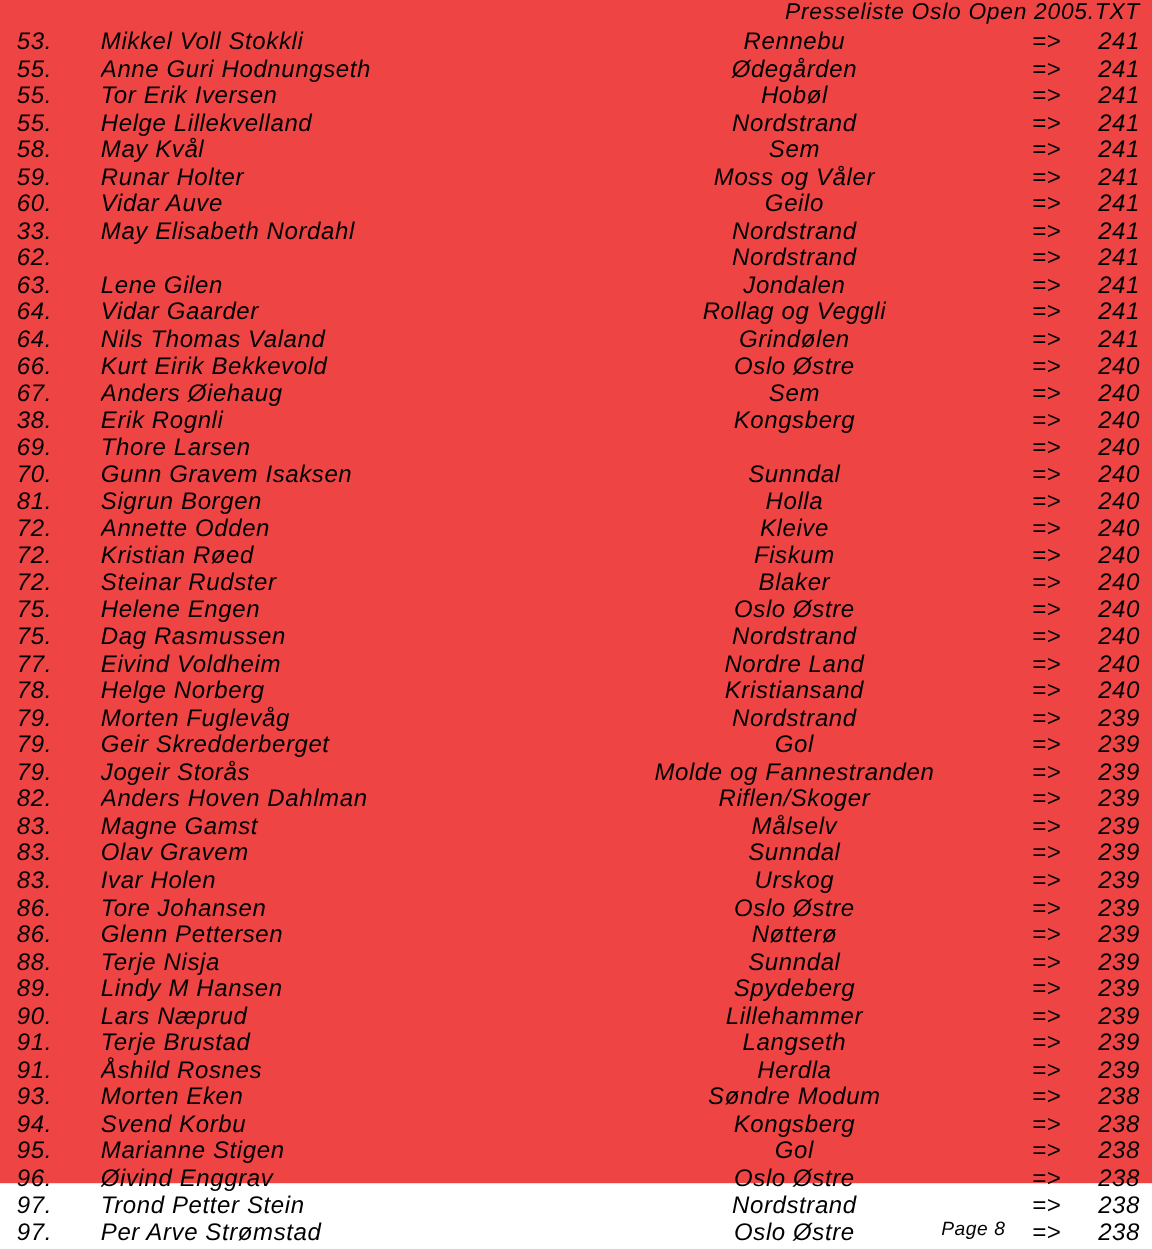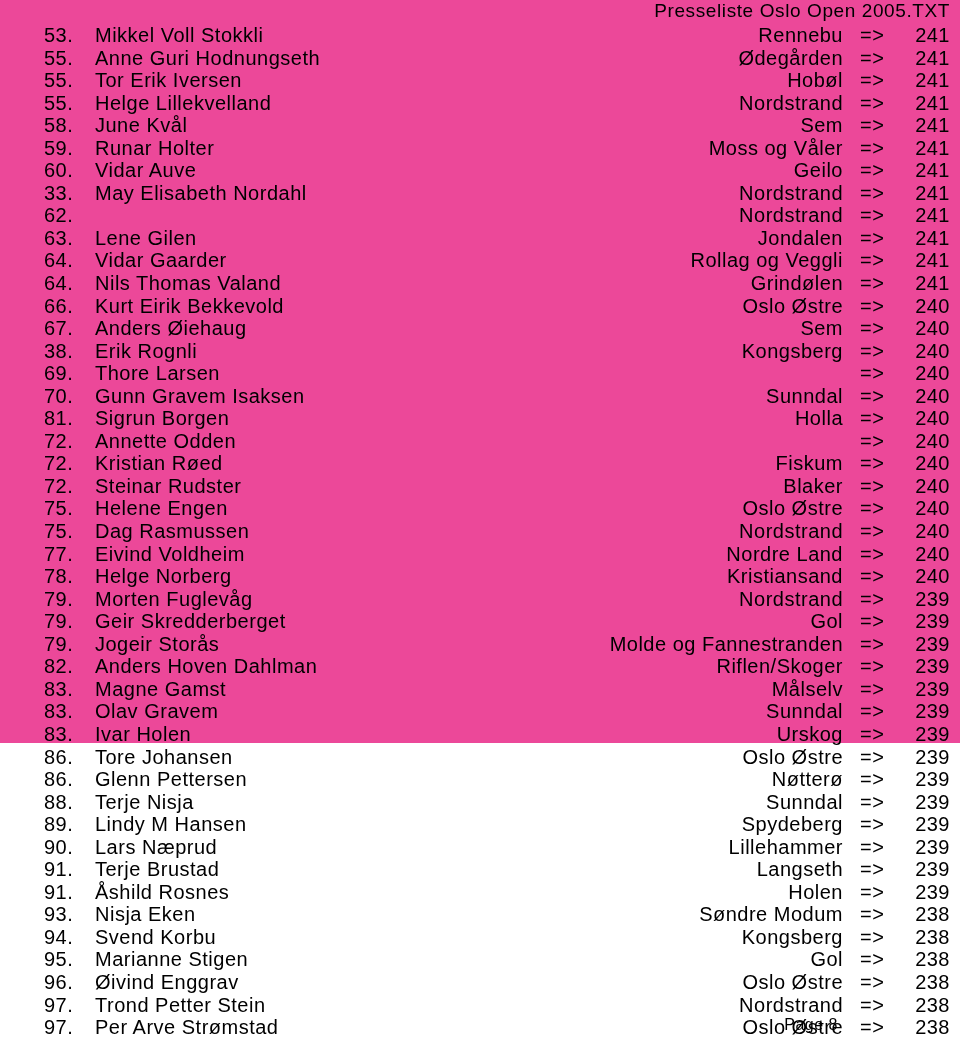--- a/index.html
+++ b/index.html
@@ -12,22 +12,23 @@
     height: 1041px;
     overflow: hidden;
     font-family: "Liberation Sans", sans-serif;
     color: #000000;
     -webkit-font-smoothing: none;
   }
 
   .page {
     position: relative;
     width: 960px;
-    height: 743px;
-    background: #ec4899;
+    height: 986px;
+    background: #ef4444;
+    font-style: italic;
   }
 
   
   .doc-header {
     position: absolute;
     top: 0px;
     left: 0px;
     width: 950px;
     text-align: right;
     font-size: 19px;
@@ -51,37 +52,37 @@
     font-size: 20px;
     letter-spacing: 0.5px;
     white-space: pre;
   }
 
   .col-rank {
     position: absolute;
     left: 0px;
     width: 72px;
     text-align: left;
-    padding-left: 44px;
+    padding-left: 14px;
     box-sizing: border-box;
   }
 
   .col-name {
     position: absolute;
-    left: 95px;
+    left: 84px;
     width: 415px;
     text-align: left;
     overflow: hidden;
   }
 
   .col-club {
     position: absolute;
-    left: 503px;
+    left: 492px;
     width: 340px;
-    text-align: right;
+    text-align: center;
     overflow: hidden;
   }
 
   .col-arrow {
     position: absolute;
     left: 860px;
     width: 40px;
     text-align: left;
   }
 
@@ -110,56 +111,56 @@
 
 <div class="page">
 
   <div class="doc-header">Presseliste Oslo Open 2005.TXT</div>
 
   <div class="listing">
       <div class="row"><span class="col-rank">53.</span><span class="col-name">Mikkel Voll Stokkli</span><span class="col-club">Rennebu</span><span class="col-arrow">=&gt;</span><span class="col-score">241</span></div>
       <div class="row"><span class="col-rank">55.</span><span class="col-name">Anne Guri Hodnungseth</span><span class="col-club">Ødegården</span><span class="col-arrow">=&gt;</span><span class="col-score">241</span></div>
       <div class="row"><span class="col-rank">55.</span><span class="col-name">Tor Erik Iversen</span><span class="col-club">Hobøl</span><span class="col-arrow">=&gt;</span><span class="col-score">241</span></div>
       <div class="row"><span class="col-rank">55.</span><span class="col-name">Helge Lillekvelland</span><span class="col-club">Nordstrand</span><span class="col-arrow">=&gt;</span><span class="col-score">241</span></div>
-      <div class="row"><span class="col-rank">58.</span><span class="col-name">June Kvål</span><span class="col-club">Sem</span><span class="col-arrow">=&gt;</span><span class="col-score">241</span></div>
+      <div class="row"><span class="col-rank">58.</span><span class="col-name">May Kvål</span><span class="col-club">Sem</span><span class="col-arrow">=&gt;</span><span class="col-score">241</span></div>
       <div class="row"><span class="col-rank">59.</span><span class="col-name">Runar Holter</span><span class="col-club">Moss og Våler</span><span class="col-arrow">=&gt;</span><span class="col-score">241</span></div>
       <div class="row"><span class="col-rank">60.</span><span class="col-name">Vidar Auve</span><span class="col-club">Geilo</span><span class="col-arrow">=&gt;</span><span class="col-score">241</span></div>
       <div class="row"><span class="col-rank">33.</span><span class="col-name">May Elisabeth Nordahl</span><span class="col-club">Nordstrand</span><span class="col-arrow">=&gt;</span><span class="col-score">241</span></div>
       <div class="row"><span class="col-rank">62.</span><span class="col-club">Nordstrand</span><span class="col-arrow">=&gt;</span><span class="col-score">241</span></div>
       <div class="row"><span class="col-rank">63.</span><span class="col-name">Lene Gilen</span><span class="col-club">Jondalen</span><span class="col-arrow">=&gt;</span><span class="col-score">241</span></div>
       <div class="row"><span class="col-rank">64.</span><span class="col-name">Vidar Gaarder</span><span class="col-club">Rollag og Veggli</span><span class="col-arrow">=&gt;</span><span class="col-score">241</span></div>
       <div class="row"><span class="col-rank">64.</span><span class="col-name">Nils Thomas Valand</span><span class="col-club">Grindølen</span><span class="col-arrow">=&gt;</span><span class="col-score">241</span></div>
       <div class="row"><span class="col-rank">66.</span><span class="col-name">Kurt Eirik Bekkevold</span><span class="col-club">Oslo Østre</span><span class="col-arrow">=&gt;</span><span class="col-score">240</span></div>
       <div class="row"><span class="col-rank">67.</span><span class="col-name">Anders Øiehaug</span><span class="col-club">Sem</span><span class="col-arrow">=&gt;</span><span class="col-score">240</span></div>
       <div class="row"><span class="col-rank">38.</span><span class="col-name">Erik Rognli</span><span class="col-club">Kongsberg</span><span class="col-arrow">=&gt;</span><span class="col-score">240</span></div>
       <div class="row"><span class="col-rank">69.</span><span class="col-name">Thore Larsen</span><span class="col-arrow">=&gt;</span><span class="col-score">240</span></div>
       <div class="row"><span class="col-rank">70.</span><span class="col-name">Gunn Gravem Isaksen</span><span class="col-club">Sunndal</span><span class="col-arrow">=&gt;</span><span class="col-score">240</span></div>
       <div class="row"><span class="col-rank">81.</span><span class="col-name">Sigrun Borgen</span><span class="col-club">Holla</span><span class="col-arrow">=&gt;</span><span class="col-score">240</span></div>
-      <div class="row"><span class="col-rank">72.</span><span class="col-name">Annette Odden</span><span class="col-arrow">=&gt;</span><span class="col-score">240</span></div>
+      <div class="row"><span class="col-rank">72.</span><span class="col-name">Annette Odden</span><span class="col-club">Kleive</span><span class="col-arrow">=&gt;</span><span class="col-score">240</span></div>
       <div class="row"><span class="col-rank">72.</span><span class="col-name">Kristian Røed</span><span class="col-club">Fiskum</span><span class="col-arrow">=&gt;</span><span class="col-score">240</span></div>
       <div class="row"><span class="col-rank">72.</span><span class="col-name">Steinar Rudster</span><span class="col-club">Blaker</span><span class="col-arrow">=&gt;</span><span class="col-score">240</span></div>
       <div class="row"><span class="col-rank">75.</span><span class="col-name">Helene Engen</span><span class="col-club">Oslo Østre</span><span class="col-arrow">=&gt;</span><span class="col-score">240</span></div>
       <div class="row"><span class="col-rank">75.</span><span class="col-name">Dag Rasmussen</span><span class="col-club">Nordstrand</span><span class="col-arrow">=&gt;</span><span class="col-score">240</span></div>
       <div class="row"><span class="col-rank">77.</span><span class="col-name">Eivind Voldheim</span><span class="col-club">Nordre Land</span><span class="col-arrow">=&gt;</span><span class="col-score">240</span></div>
       <div class="row"><span class="col-rank">78.</span><span class="col-name">Helge Norberg</span><span class="col-club">Kristiansand</span><span class="col-arrow">=&gt;</span><span class="col-score">240</span></div>
       <div class="row"><span class="col-rank">79.</span><span class="col-name">Morten Fuglevåg</span><span class="col-club">Nordstrand</span><span class="col-arrow">=&gt;</span><span class="col-score">239</span></div>
       <div class="row"><span class="col-rank">79.</span><span class="col-name">Geir Skredderberget</span><span class="col-club">Gol</span><span class="col-arrow">=&gt;</span><span class="col-score">239</span></div>
       <div class="row"><span class="col-rank">79.</span><span class="col-name">Jogeir Storås</span><span class="col-club">Molde og Fannestranden</span><span class="col-arrow">=&gt;</span><span class="col-score">239</span></div>
       <div class="row"><span class="col-rank">82.</span><span class="col-name">Anders Hoven Dahlman</span><span class="col-club">Riflen/Skoger</span><span class="col-arrow">=&gt;</span><span class="col-score">239</span></div>
       <div class="row"><span class="col-rank">83.</span><span class="col-name">Magne Gamst</span><span class="col-club">Målselv</span><span class="col-arrow">=&gt;</span><span class="col-score">239</span></div>
       <div class="row"><span class="col-rank">83.</span><span class="col-name">Olav Gravem</span><span class="col-club">Sunndal</span><span class="col-arrow">=&gt;</span><span class="col-score">239</span></div>
       <div class="row"><span class="col-rank">83.</span><span class="col-name">Ivar Holen</span><span class="col-club">Urskog</span><span class="col-arrow">=&gt;</span><span class="col-score">239</span></div>
       <div class="row"><span class="col-rank">86.</span><span class="col-name">Tore Johansen</span><span class="col-club">Oslo Østre</span><span class="col-arrow">=&gt;</span><span class="col-score">239</span></div>
       <div class="row"><span class="col-rank">86.</span><span class="col-name">Glenn Pettersen</span><span class="col-club">Nøtterø</span><span class="col-arrow">=&gt;</span><span class="col-score">239</span></div>
       <div class="row"><span class="col-rank">88.</span><span class="col-name">Terje Nisja</span><span class="col-club">Sunndal</span><span class="col-arrow">=&gt;</span><span class="col-score">239</span></div>
       <div class="row"><span class="col-rank">89.</span><span class="col-name">Lindy M Hansen</span><span class="col-club">Spydeberg</span><span class="col-arrow">=&gt;</span><span class="col-score">239</span></div>
       <div class="row"><span class="col-rank">90.</span><span class="col-name">Lars Næprud</span><span class="col-club">Lillehammer</span><span class="col-arrow">=&gt;</span><span class="col-score">239</span></div>
       <div class="row"><span class="col-rank">91.</span><span class="col-name">Terje Brustad</span><span class="col-club">Langseth</span><span class="col-arrow">=&gt;</span><span class="col-score">239</span></div>
-      <div class="row"><span class="col-rank">91.</span><span class="col-name">Åshild Rosnes</span><span class="col-club">Holen</span><span class="col-arrow">=&gt;</span><span class="col-score">239</span></div>
-      <div class="row"><span class="col-rank">93.</span><span class="col-name">Nisja Eken</span><span class="col-club">Søndre Modum</span><span class="col-arrow">=&gt;</span><span class="col-score">238</span></div>
+      <div class="row"><span class="col-rank">91.</span><span class="col-name">Åshild Rosnes</span><span class="col-club">Herdla</span><span class="col-arrow">=&gt;</span><span class="col-score">239</span></div>
+      <div class="row"><span class="col-rank">93.</span><span class="col-name">Morten Eken</span><span class="col-club">Søndre Modum</span><span class="col-arrow">=&gt;</span><span class="col-score">238</span></div>
       <div class="row"><span class="col-rank">94.</span><span class="col-name">Svend Korbu</span><span class="col-club">Kongsberg</span><span class="col-arrow">=&gt;</span><span class="col-score">238</span></div>
       <div class="row"><span class="col-rank">95.</span><span class="col-name">Marianne Stigen</span><span class="col-club">Gol</span><span class="col-arrow">=&gt;</span><span class="col-score">238</span></div>
       <div class="row"><span class="col-rank">96.</span><span class="col-name">Øivind Enggrav</span><span class="col-club">Oslo Østre</span><span class="col-arrow">=&gt;</span><span class="col-score">238</span></div>
       <div class="row"><span class="col-rank">97.</span><span class="col-name">Trond Petter Stein</span><span class="col-club">Nordstrand</span><span class="col-arrow">=&gt;</span><span class="col-score">238</span></div>
       <div class="row"><span class="col-rank">97.</span><span class="col-name">Per Arve Strømstad</span><span class="col-club">Oslo Østre</span><span class="col-arrow">=&gt;</span><span class="col-score">238</span></div>
     </div>
 
   <div class="doc-footer">Page 8</div>
 
 </div>

